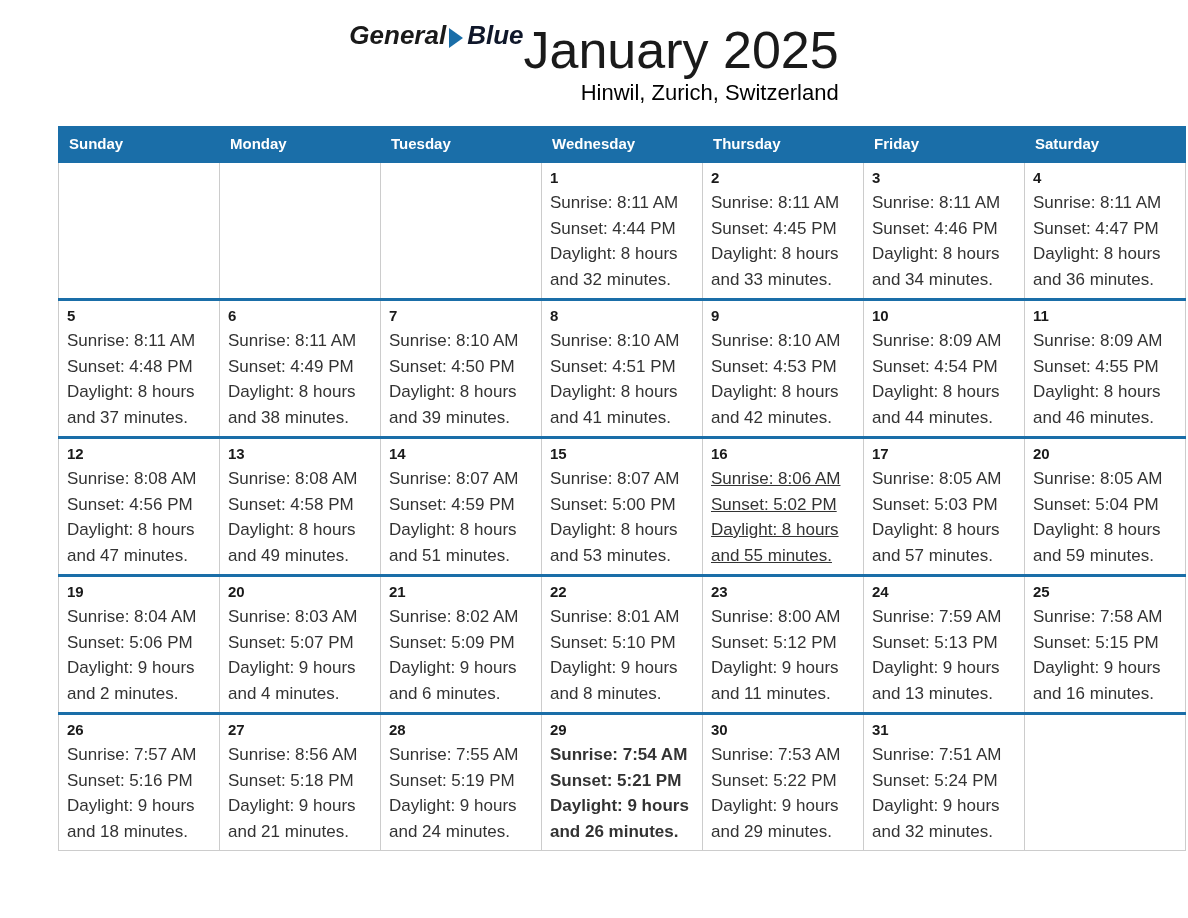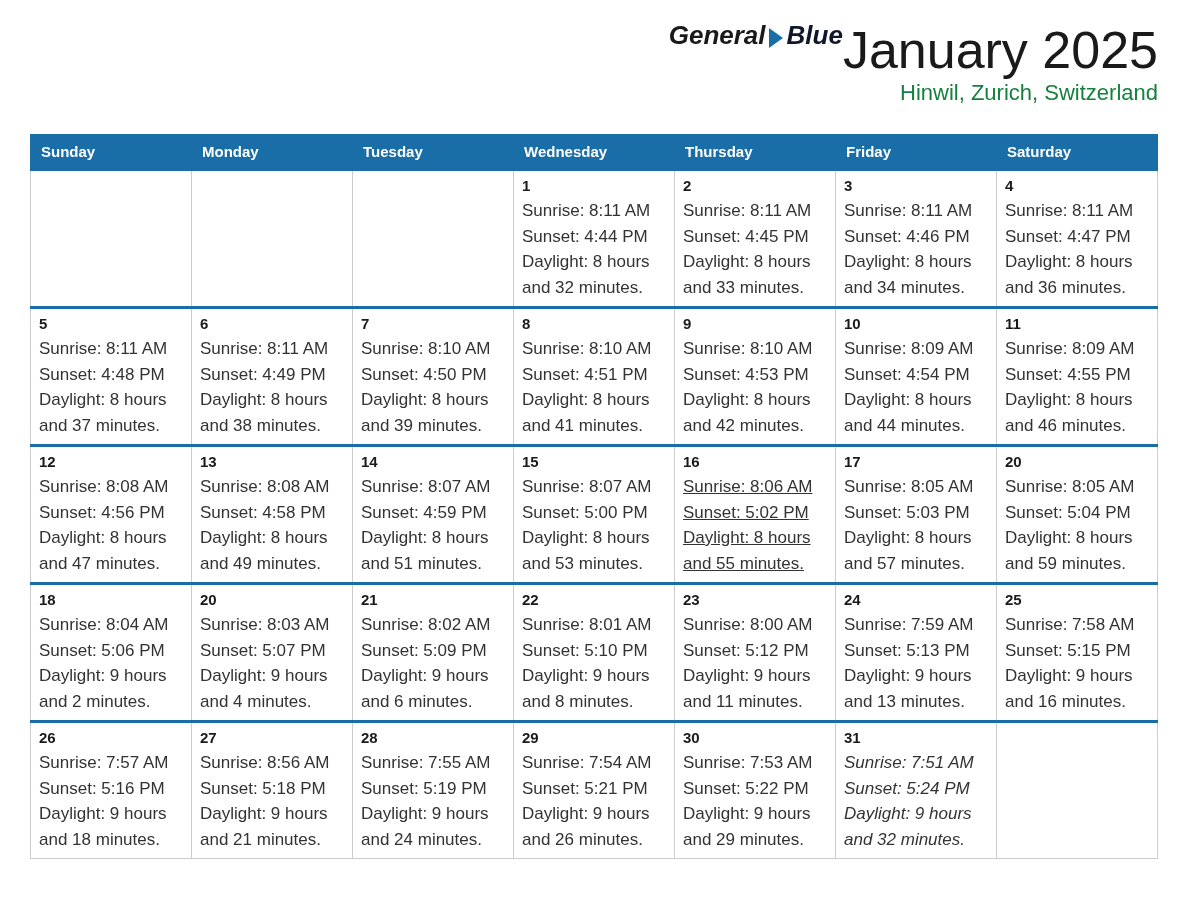--- a/index.html
+++ b/index.html
@@ -5,23 +5,23 @@
     * { box-sizing: border-box; margin: 0; padding: 0; }
     body {
       font-family: Arial, sans-serif;
       background: #fff;
       padding: 20px 30px;
       width: 1188px;
       min-height: 918px;
     }
     .header {
       display: flex;
-      justify-content: flex-end;
+      justify-content: center;
       align-items: flex-start;
-      margin-bottom: 28px;
+      margin-bottom: 20px;
     }
     .logo {
       display: flex;
       flex-direction: column;
       align-items: flex-start;
     }
     .logo-top {
       display: flex;
       align-items: center;
     }
@@ -50,25 +50,26 @@
     .title-section {
       text-align: right;
     }
     .month-title {
       font-size: 52px;
       font-weight: normal;
       color: #1a1a1a;
     }
     .location {
       font-size: 22px;
-      color: #15803d;
+      color: #000000;
     }
     .calendar {
       width: 100%;
       border-collapse: collapse;
+      margin-left: 28px;
     }
     .calendar th {
       background-color: #1a6ea8;
       color: #fff;
       font-size: 15px;
       font-weight: bold;
       padding: 8px 10px;
       text-align: left;
       border: 1px solid #1a6ea8;
     }
@@ -257,21 +258,21 @@
         <td class="cell-top">
           <div class="day-number">20</div>
           <div class="day-info" style="white-space: pre-line;">Sunrise: 8:05 AM
 Sunset: 5:04 PM
 Daylight: 8 hours
 and 59 minutes.</div>
         </td>
       </tr>
       <tr>
         <td class="cell-top">
-          <div class="day-number">18</div>
+          <div class="day-number">19</div>
           <div class="day-info" style="white-space: pre-line;">Sunrise: 8:04 AM
 Sunset: 5:06 PM
 Daylight: 9 hours
 and 2 minutes.</div>
         </td>
         <td class="cell-top">
           <div class="day-number">20</div>
           <div class="day-info" style="white-space: pre-line;">Sunrise: 8:03 AM
 Sunset: 5:07 PM
 Daylight: 9 hours
@@ -330,35 +331,35 @@
         </td>
         <td class="cell-top">
           <div class="day-number">28</div>
           <div class="day-info" style="white-space: pre-line;">Sunrise: 7:55 AM
 Sunset: 5:19 PM
 Daylight: 9 hours
 and 24 minutes.</div>
         </td>
         <td class="cell-top">
           <div class="day-number">29</div>
-          <div class="day-info" style="white-space: pre-line;">Sunrise: 7:54 AM
+          <div class="day-info" style="white-space: pre-line; font-weight: bold;">Sunrise: 7:54 AM
 Sunset: 5:21 PM
 Daylight: 9 hours
 and 26 minutes.</div>
         </td>
         <td class="cell-top">
           <div class="day-number">30</div>
           <div class="day-info" style="white-space: pre-line;">Sunrise: 7:53 AM
 Sunset: 5:22 PM
 Daylight: 9 hours
 and 29 minutes.</div>
         </td>
         <td class="cell-top">
           <div class="day-number">31</div>
-          <div class="day-info" style="white-space: pre-line; font-style: italic;">Sunrise: 7:51 AM
+          <div class="day-info" style="white-space: pre-line;">Sunrise: 7:51 AM
 Sunset: 5:24 PM
 Daylight: 9 hours
 and 32 minutes.</div>
         </td>
         <td class="cell-top empty-cell"></td>
       </tr>
     </tbody>
 </table>
 
 </body></html>

